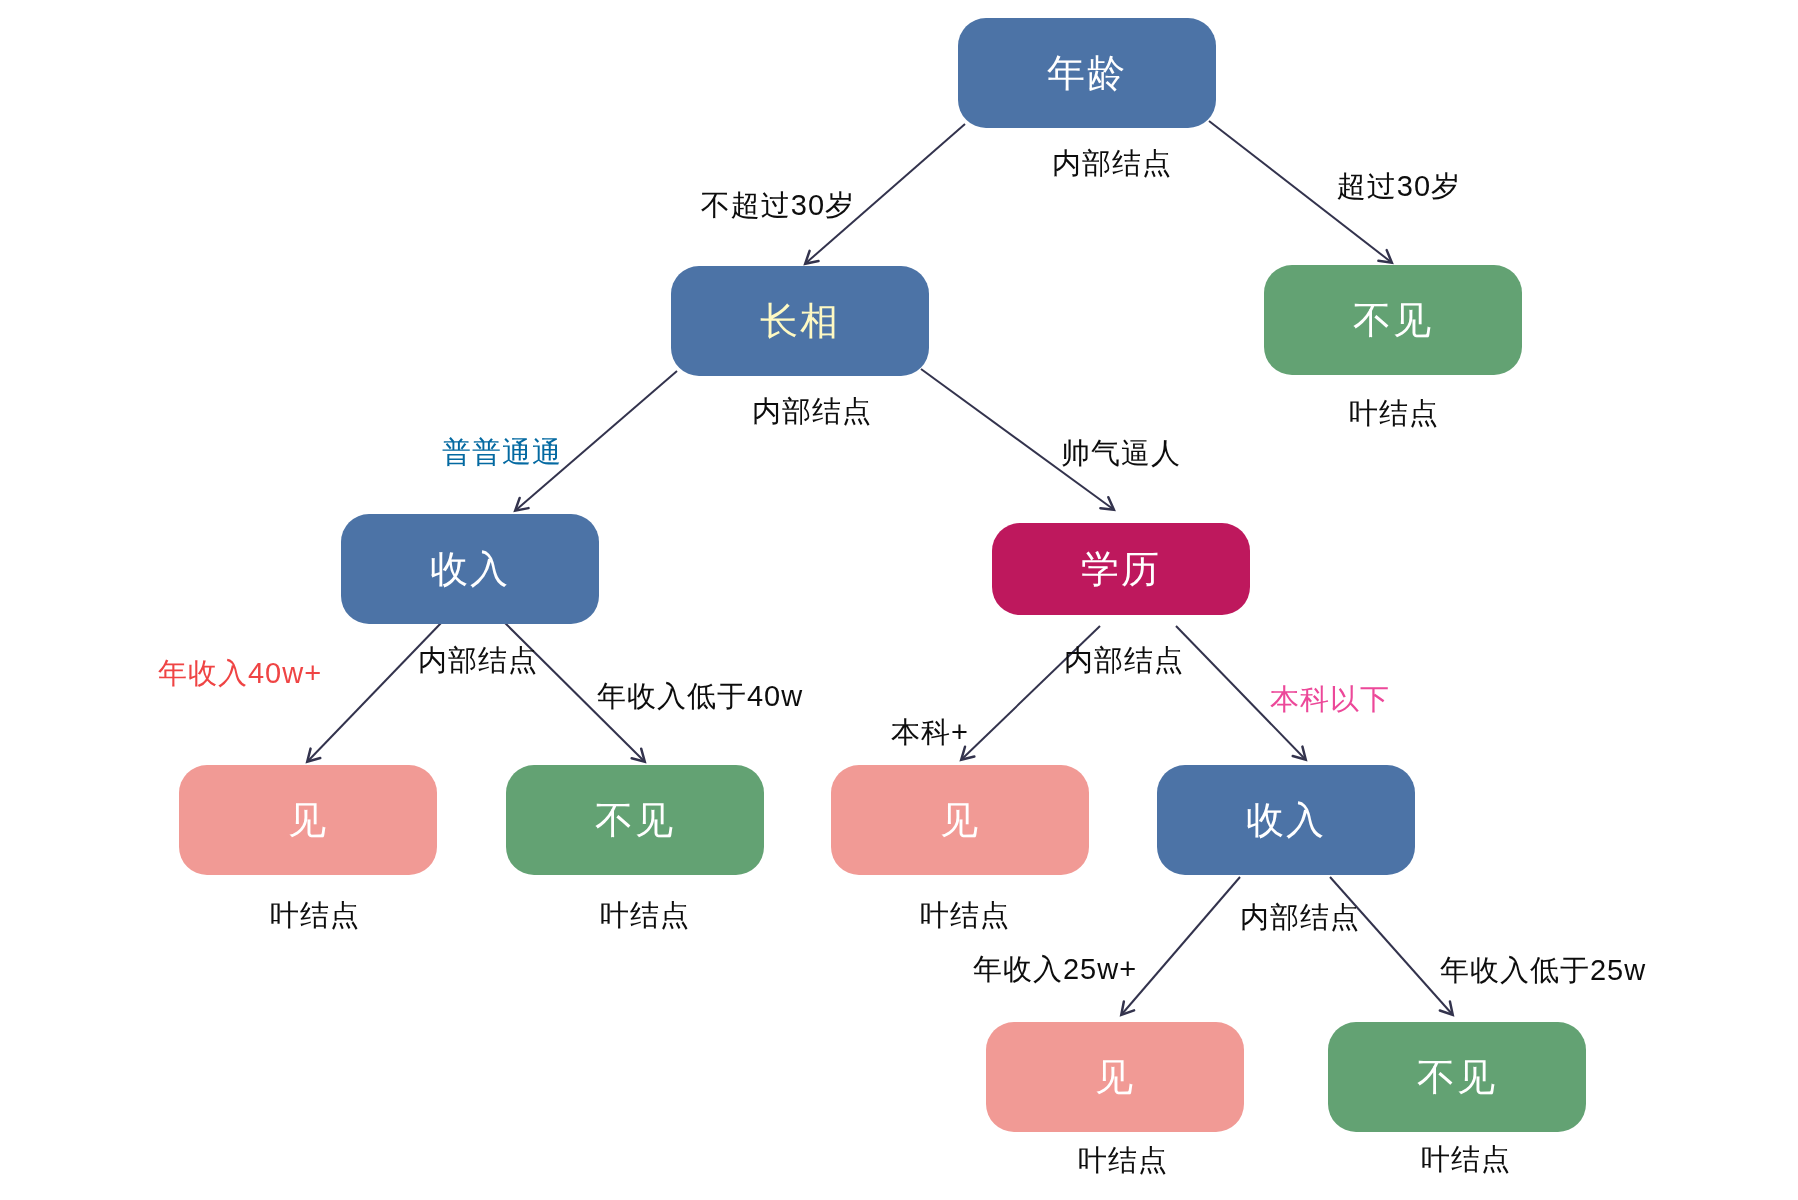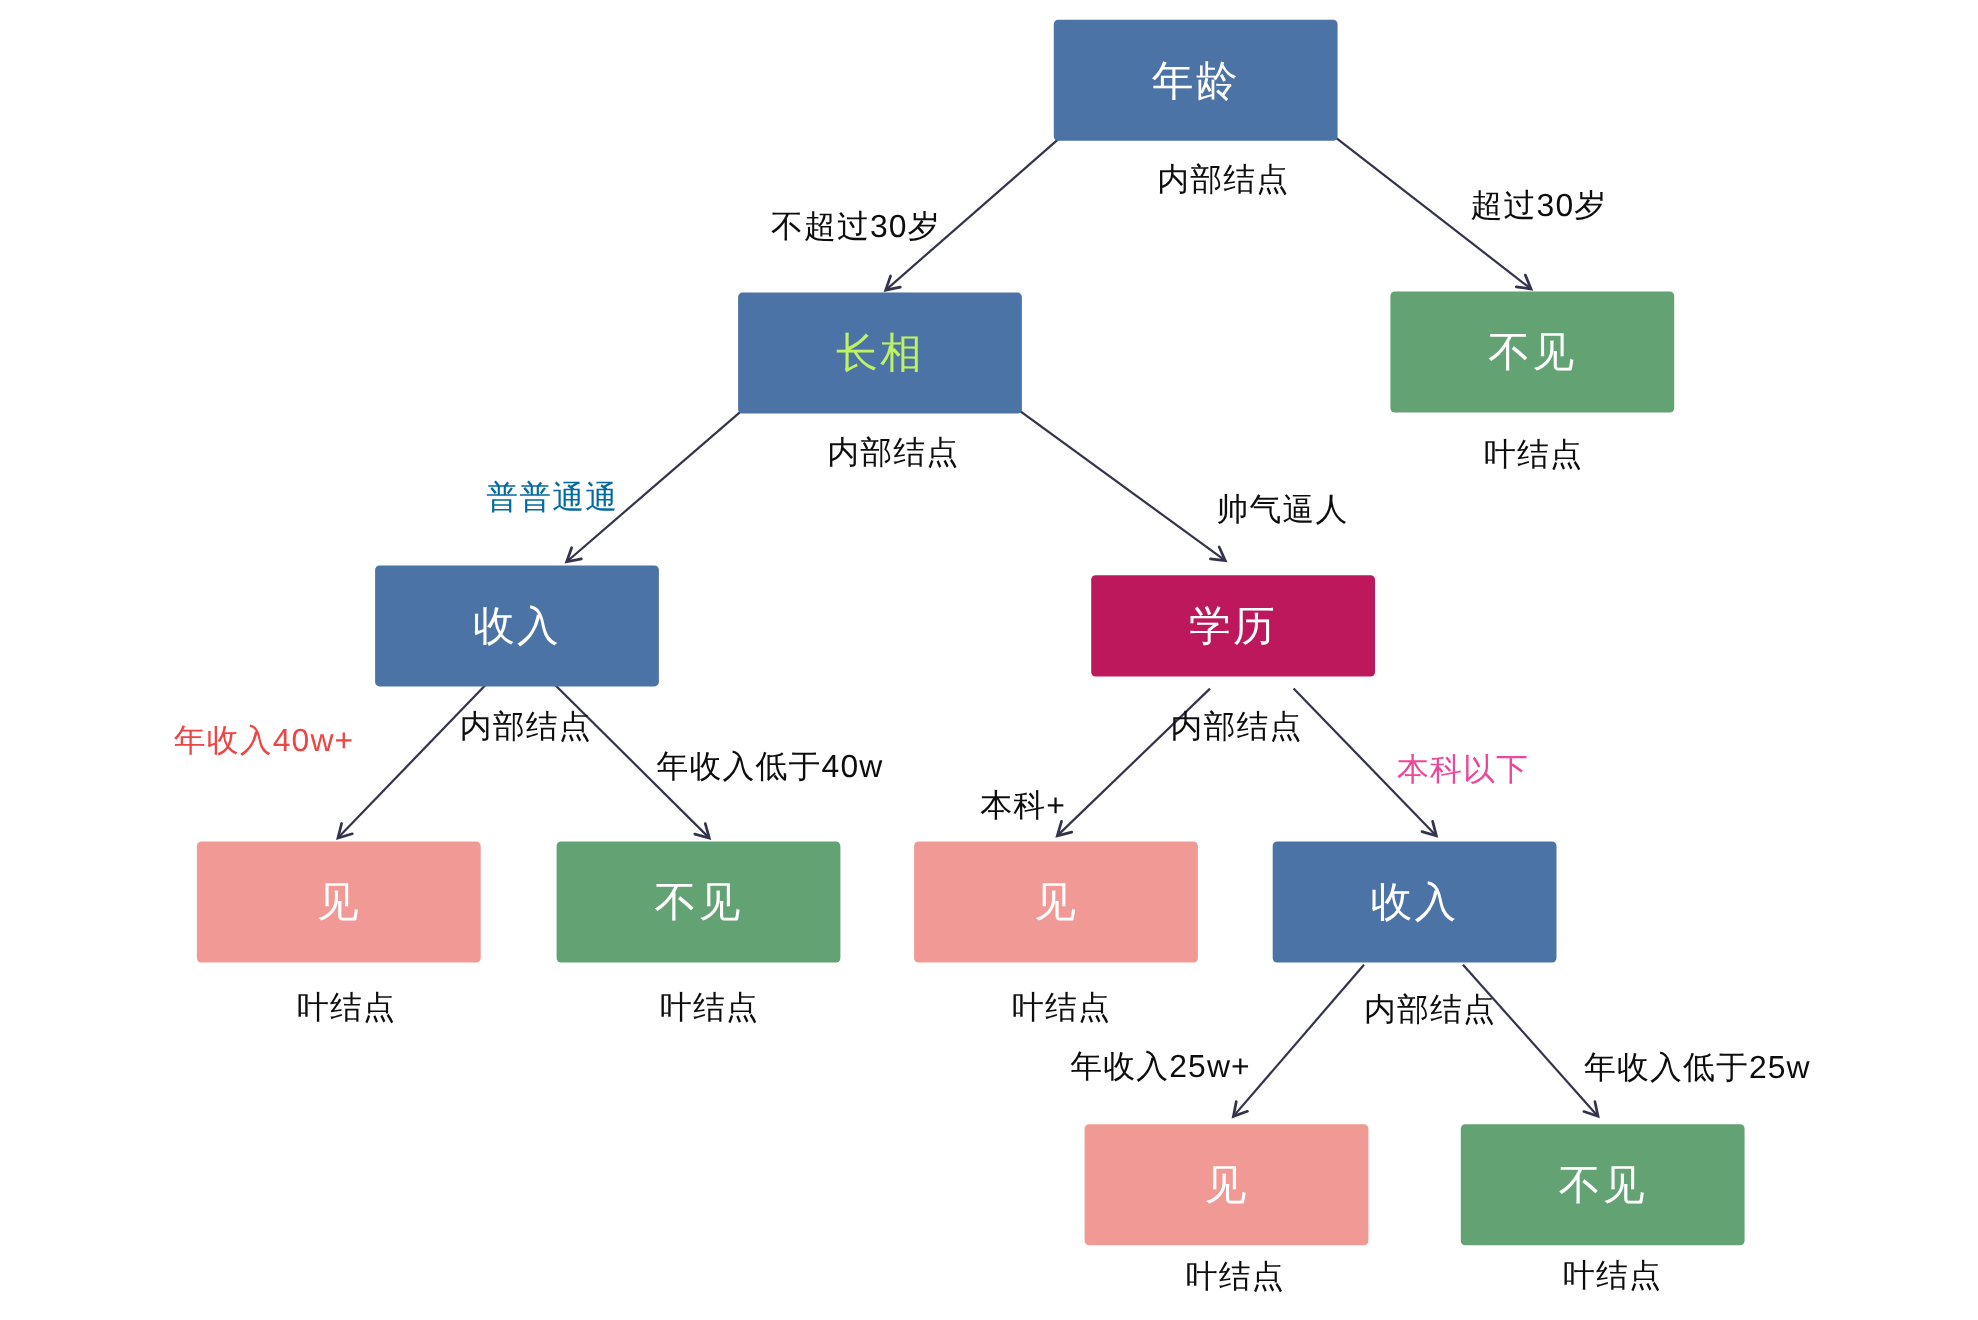--- a/index.html
+++ b/index.html
@@ -19,21 +19,21 @@
     position: absolute;
     left: 0; top: 0;
     width: 1798px;
     height: 1200px;
   }
   .node {
     position: absolute;
     display: flex;
     align-items: center;
     justify-content: center;
-    border-radius: 4px;
+    border-radius: 28px;
     color: #ffffff;
     font-size: 38px;
     letter-spacing: 2px;
     transform: translate(-50%, -50%);
     white-space: nowrap;
   }
   .caption {
     position: absolute;
     transform: translate(-50%, -50%);
     color: #0d0d0d;
@@ -71,21 +71,21 @@
         <line x1="1176" y1="626" x2="1305" y2="759" stroke="#33334d" stroke-width="2" marker-end="url(#arrowhead)"></line>
         <line x1="1240" y1="877" x2="1122" y2="1014" stroke="#33334d" stroke-width="2" marker-end="url(#arrowhead)"></line>
         <line x1="1330" y1="877" x2="1452" y2="1014" stroke="#33334d" stroke-width="2" marker-end="url(#arrowhead)"></line>
       </g>
   </svg>
   <div id="node-layer">
       <div class="node" style="left: 1087px; top: 73px; width: 258px; height: 110px; background: rgb(76, 115, 166); color: rgb(255, 255, 255);">
         <span>年龄</span>
       </div>
       <div class="caption" style="left: 1112px; top: 164px; color: rgb(13, 13, 13);">内部结点</div>
-      <div class="node" style="left: 800px; top: 321px; width: 258px; height: 110px; background: rgb(76, 115, 166); color: #bef264;">
+      <div class="node" style="left: 800px; top: 321px; width: 258px; height: 110px; background: rgb(76, 115, 166); color: #fef9c3;">
         <span>长相</span>
       </div>
       <div class="caption" style="left: 812px; top: 412px; color: rgb(13, 13, 13);">内部结点</div>
       <div class="node" style="left: 1393px; top: 320px; width: 258px; height: 110px; background: rgb(99, 162, 115); color: rgb(255, 255, 255);">
         <span>不见</span>
       </div>
       <div class="caption" style="left: 1394px; top: 414px; color: rgb(13, 13, 13);">叶结点</div>
       <div class="node" style="left: 470px; top: 569px; width: 258px; height: 110px; background: rgb(76, 115, 166); color: rgb(255, 255, 255);">
         <span>收入</span>
       </div>
@@ -115,20 +115,20 @@
       </div>
       <div class="caption" style="left: 1123px; top: 1161px; color: rgb(13, 13, 13);">叶结点</div>
       <div class="node" style="left: 1457px; top: 1077px; width: 258px; height: 110px; background: rgb(99, 162, 115); color: rgb(255, 255, 255);">
         <span>不见</span>
       </div>
       <div class="caption" style="left: 1466px; top: 1160px; color: rgb(13, 13, 13);">叶结点</div>
     </div>
 <div class="edge-label" style="left: 778px; top: 206px; color: rgb(13, 13, 13);">不超过30岁</div>
     <div class="edge-label" style="left: 1399px; top: 187px; color: rgb(13, 13, 13);">超过30岁</div>
     <div class="edge-label" style="left: 502px; top: 453px; color: #0369a1;">普普通通</div>
-    <div class="edge-label" style="left: 1121px; top: 464px; color: rgb(13, 13, 13); margin-left: 45px;">帅气逼人</div>
+    <div class="edge-label" style="left: 1121px; top: 454px; color: rgb(13, 13, 13);">帅气逼人</div>
     <div class="edge-label" style="left: 240px; top: 674px; color: #ef4444;">年收入40w+</div>
     <div class="edge-label" style="left: 700px; top: 697px; color: rgb(13, 13, 13);">年收入低于40w</div>
     <div class="edge-label" style="left: 930px; top: 700px; color: rgb(13, 13, 13); margin-top: 33px;">本科+</div>
     <div class="edge-label" style="left: 1330px; top: 700px; color: #ec4899;">本科以下</div>
     <div class="edge-label" style="left: 1055px; top: 970px; color: rgb(13, 13, 13);">年收入25w+</div>
     <div class="edge-label" style="left: 1543px; top: 971px; color: rgb(13, 13, 13);">年收入低于25w</div>
   </div>
 
 </body></html>

